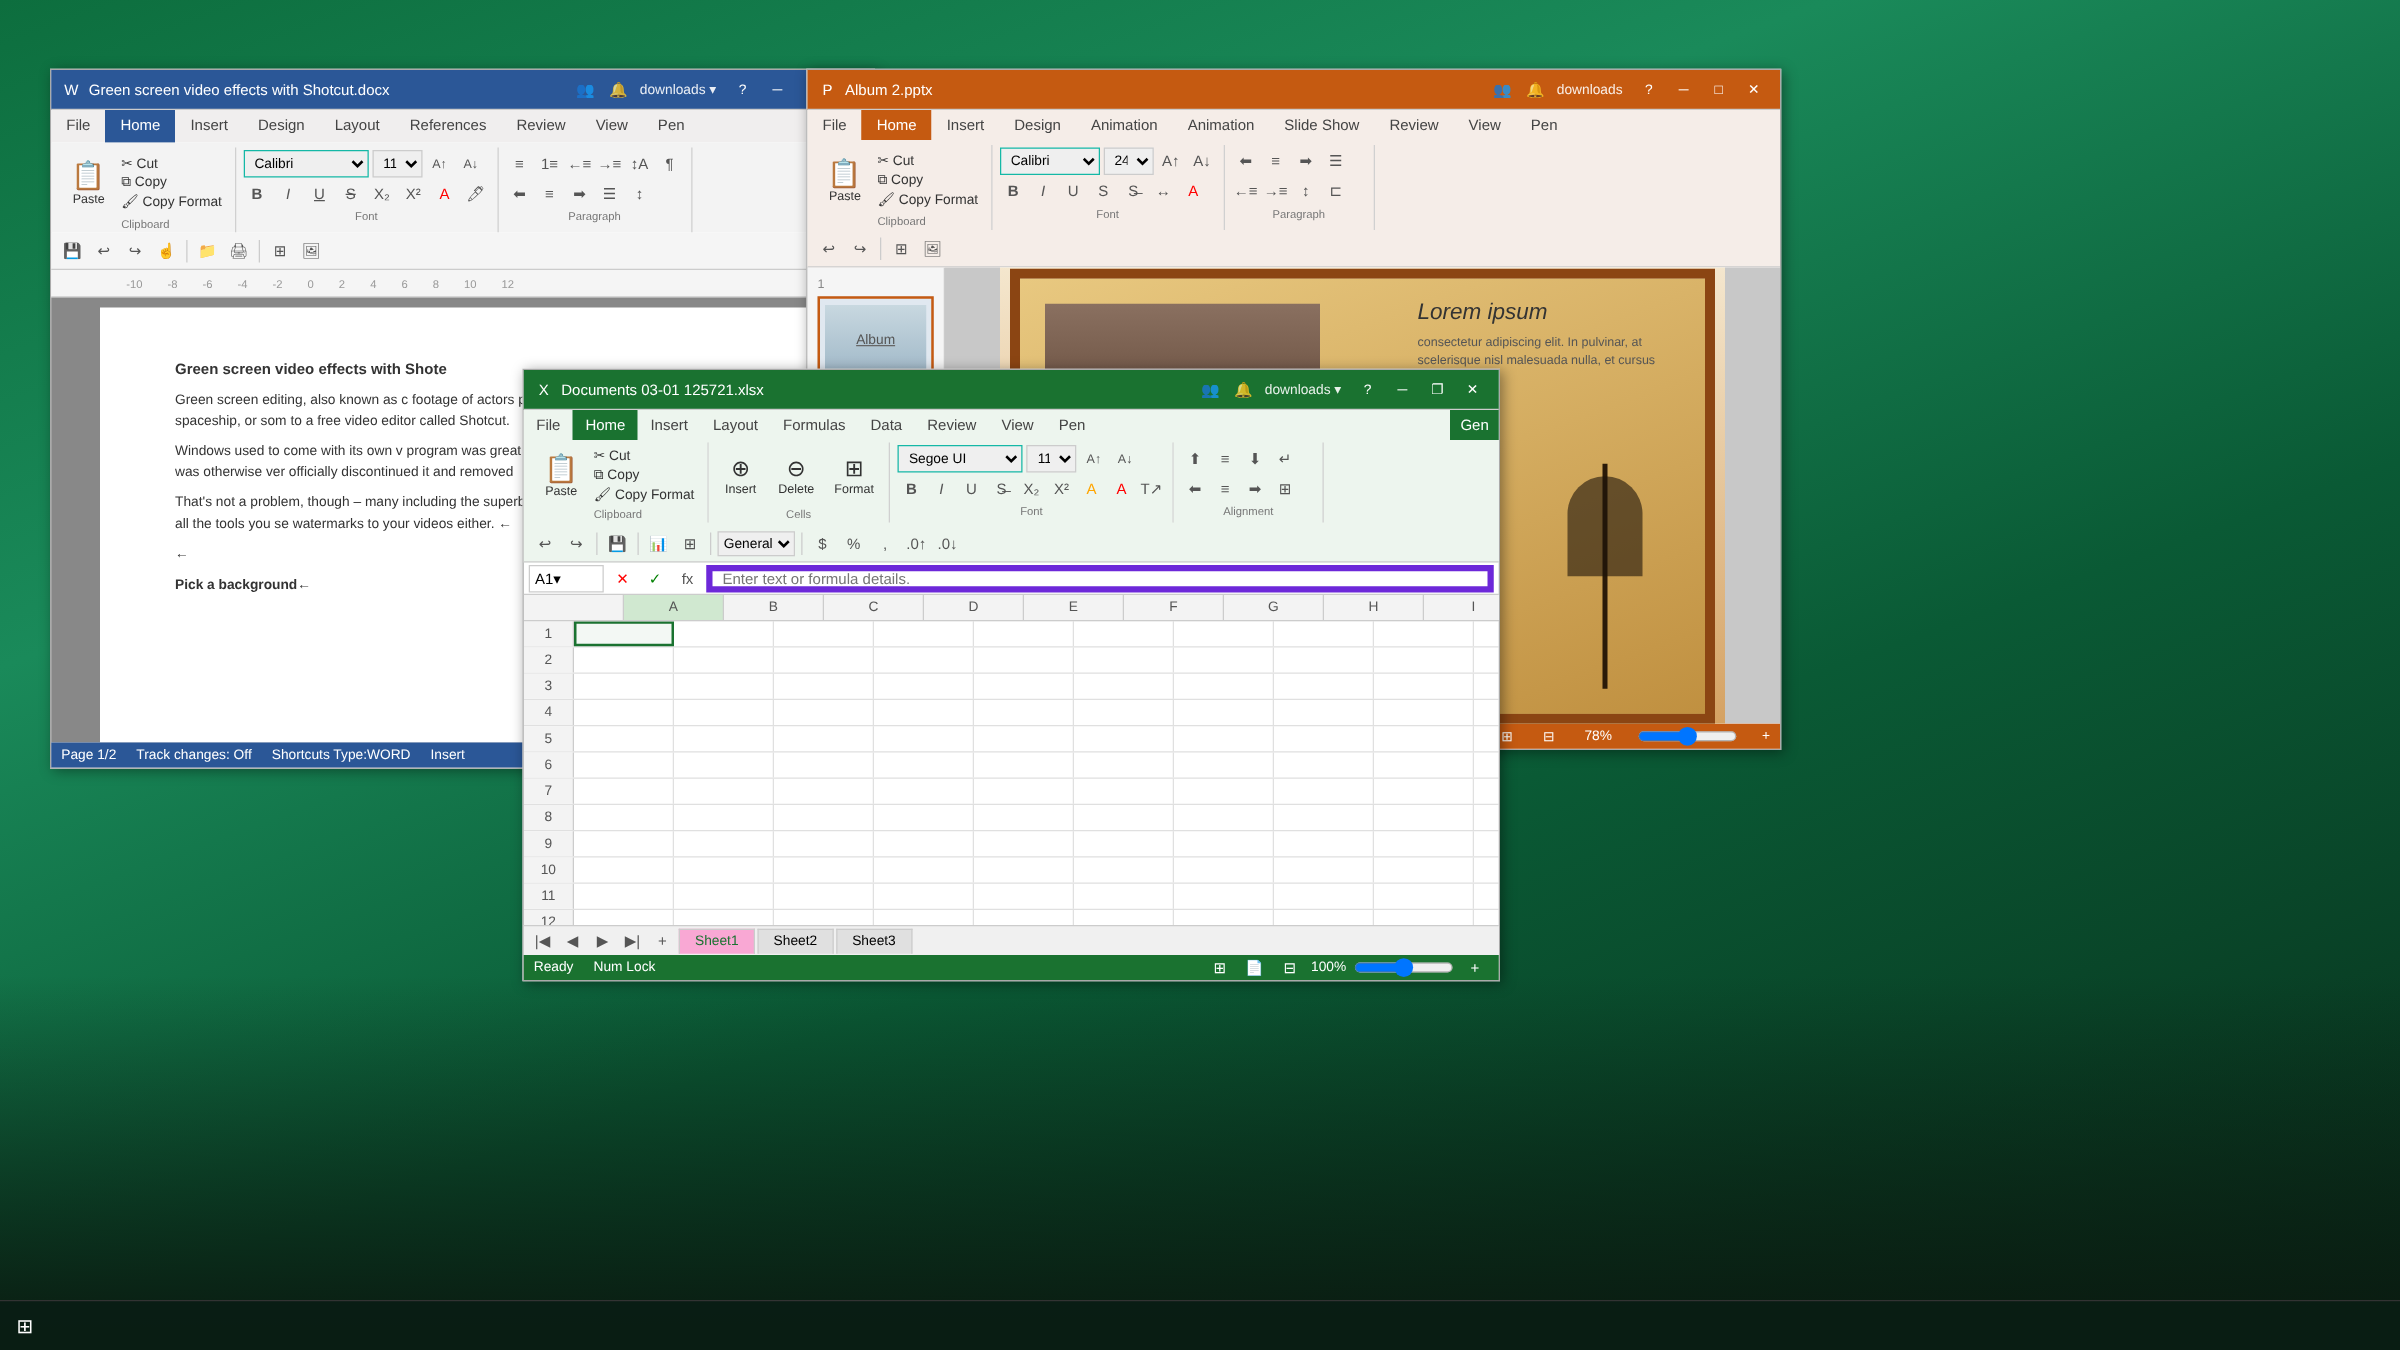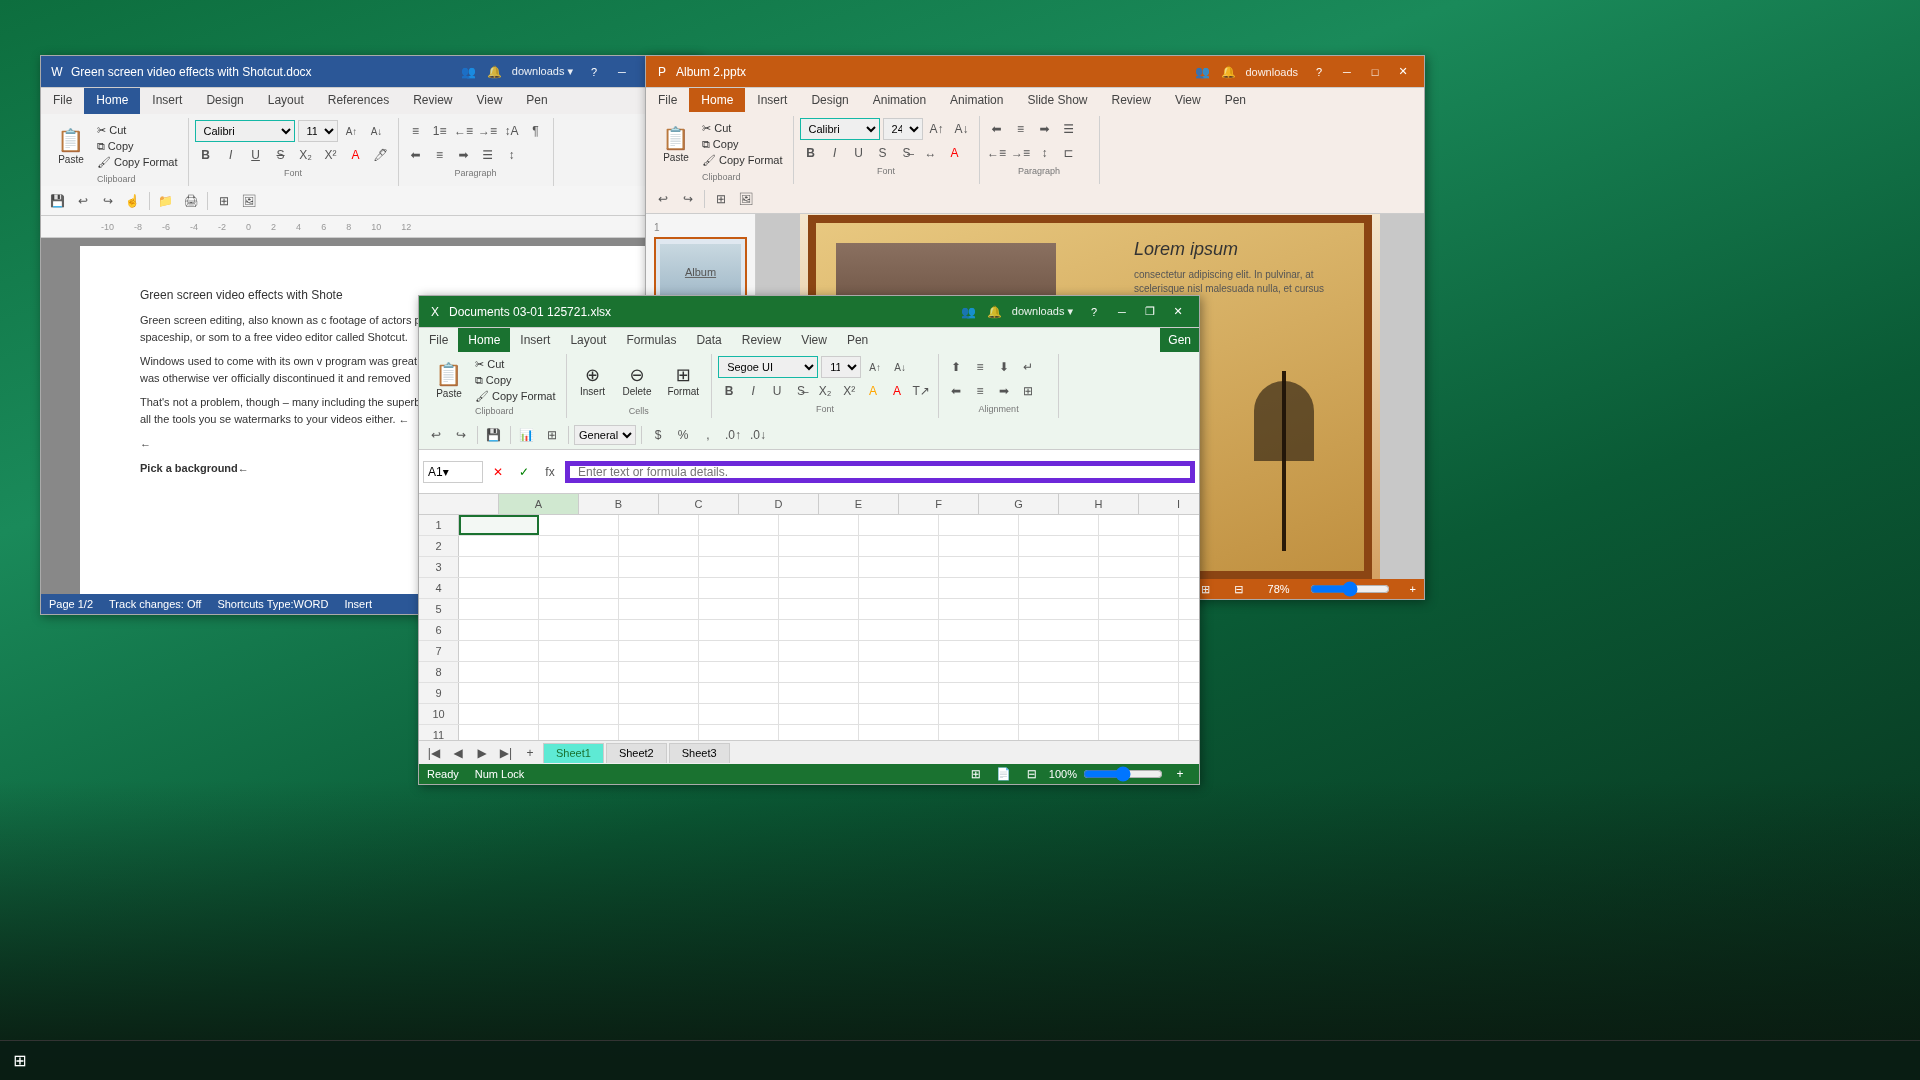--- a/index.html
+++ b/index.html
@@ -246,21 +246,21 @@
     .excel-window {
       left: 418px; top: 295px;
       width: 782px;
       height: 490px;
       z-index: 13;
     }
 
     .formula-bar {
       display: flex;
       align-items: center;
-      height: 44px;
+      height: 26px;
       border-bottom: 1px solid #ccc;
       padding: 0 4px;
       gap: 4px;
       flex-shrink: 0;
     }
 
     .cell-ref {
       width: 60px;
       height: 22px;
       border: 1px solid #ccc;
@@ -363,21 +363,21 @@
       border: 1px solid #ccc;
       border-bottom: none;
       background: #e0e0e0;
       font-size: 11px;
       cursor: pointer;
       display: flex;
       align-items: center;
     }
 
     .sheet-tab.active {
-      background: #5eead4;
+      background: #f9a8d4;
       color: #1a7230;
     }
 
     .tb-btn {
       width: 22px; height: 22px;
       display: flex; align-items: center; justify-content: center;
       cursor: pointer;
       border-radius: 2px;
       font-size: 12px;
       color: #555;
@@ -682,21 +682,21 @@
       <span>4</span>
       <span>6</span>
       <span>8</span>
       <span>10</span>
       <span>12</span>
     </div>
   </div>
 
   <div class="doc-content">
     <div class="doc-page">
-      <div class="doc-para" style="font-size:12px;font-weight:normal">Green screen video effects with Shote</div>
+      <div class="doc-para" style="font-size:12px;font-weight:bold">Green screen video effects with Shote</div>
       <div class="doc-para">Green screen editing, also known as c footage of actors performing in a stu interior of an alien spaceship, or som to a free video editor called Shotcut.</div>
       <div class="doc-para">Windows used to come with its own v program was great for very simple ed end of a clip, but it was otherwise ver officially discontinued it and removed</div>
       <div class="doc-para">That's not a problem, though – many including the superb Shotcut. Unlike c premium product; all the tools you se watermarks to your videos either. ←</div>
       <div class="doc-para">←</div>
       <div class="doc-para" style="font-weight:bold">Pick a background←</div>
     </div>
   </div>
 
   <div class="status-bar">
     <span>Page 1/2</span>

